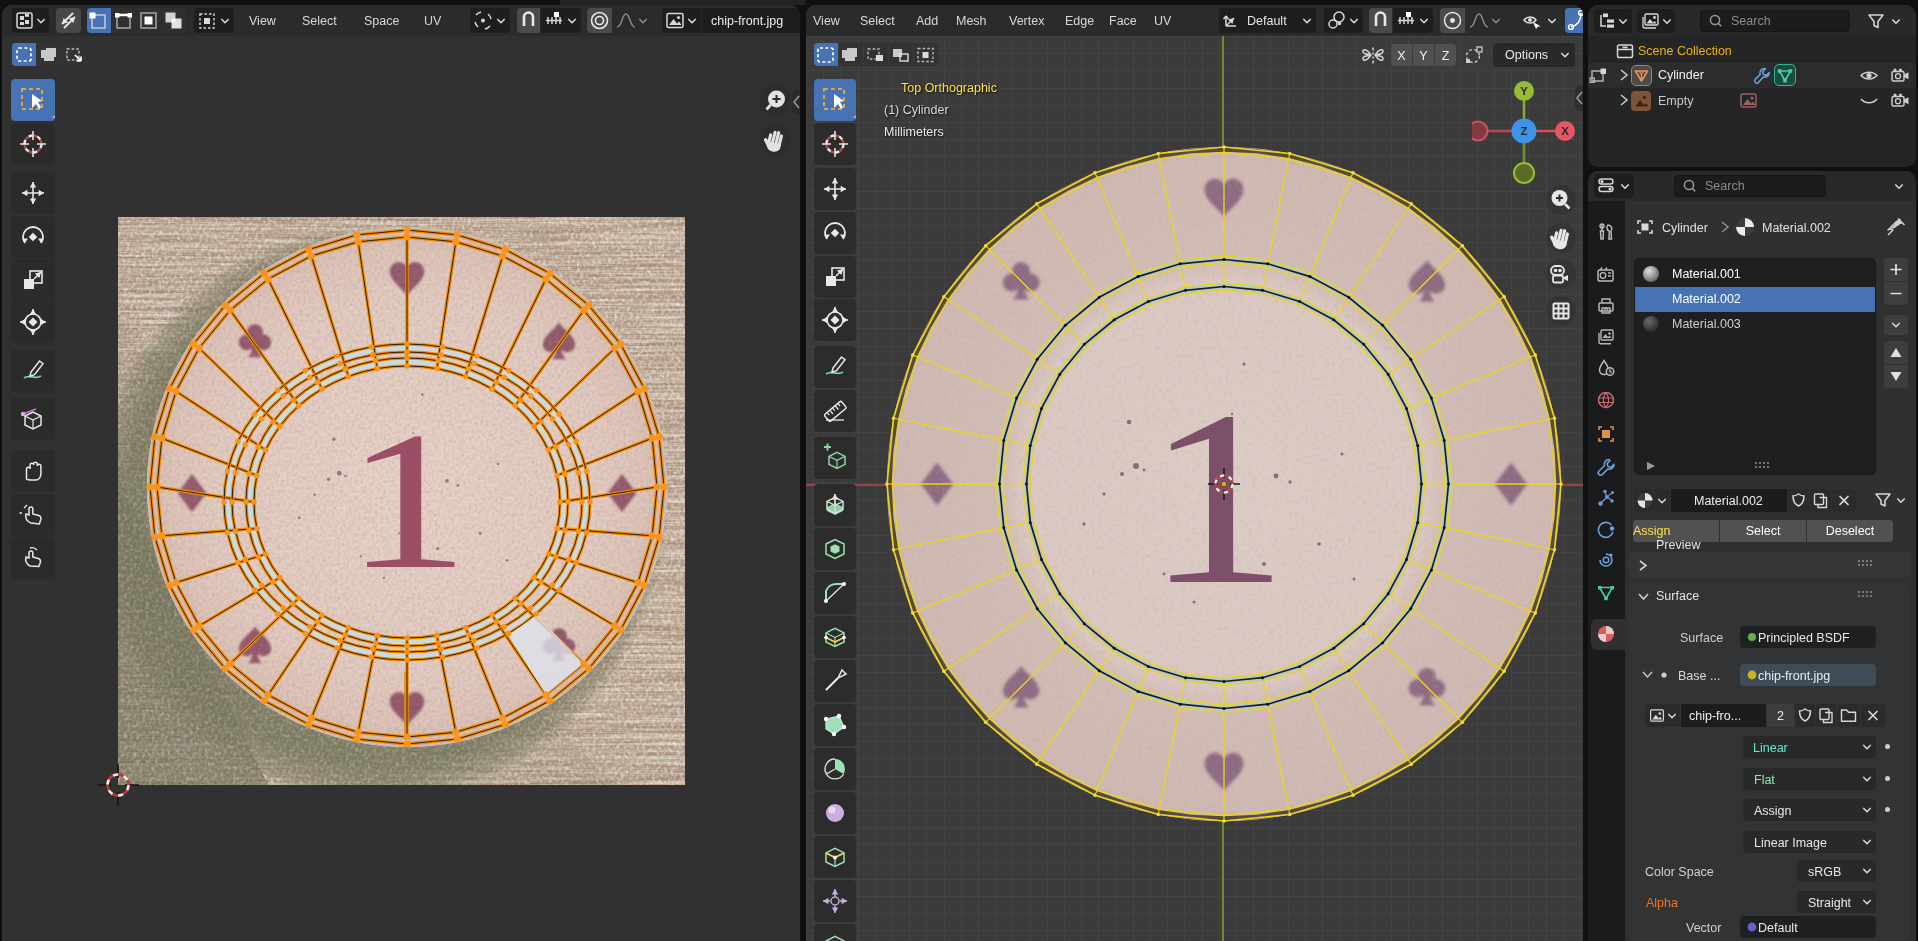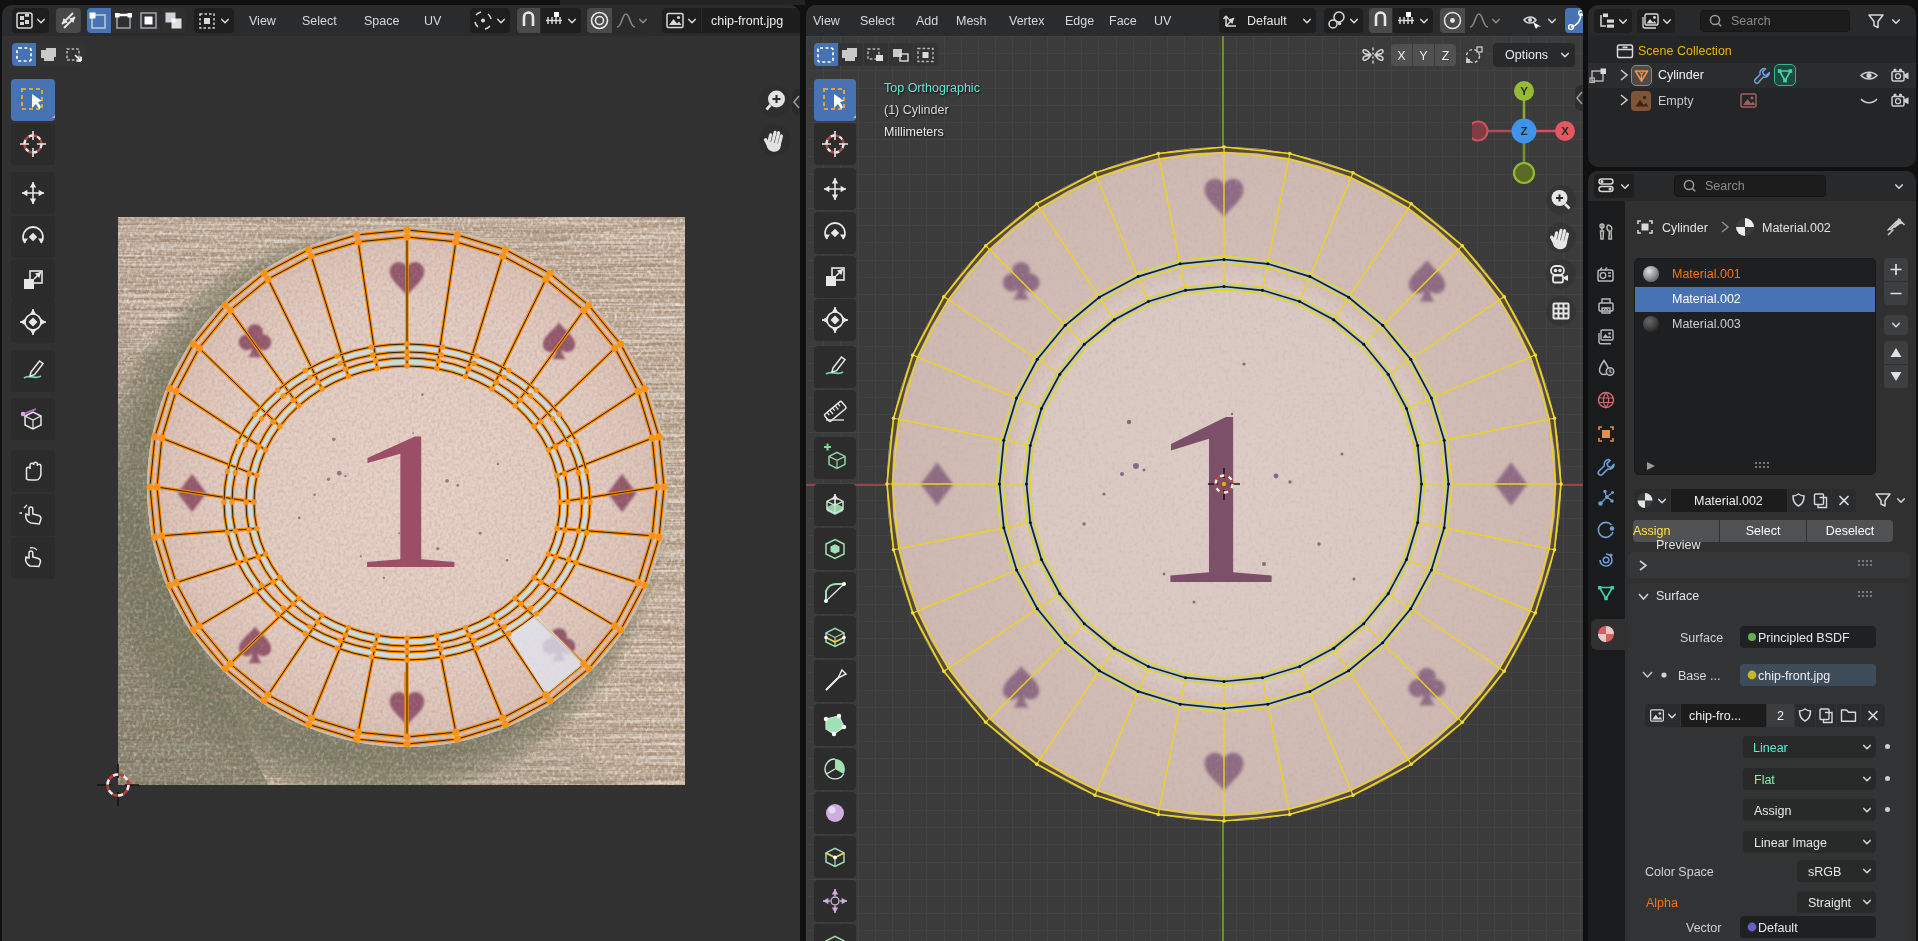--- a/index.html
+++ b/index.html
@@ -825,21 +825,21 @@
     <svg class="abs" style="left:656px;top:39px" width="24" height="22" viewBox="0 0 24 22">
       <circle cx="11" cy="12" r="6.5" fill="none" stroke="#ccc" stroke-width="1.4" stroke-dasharray="2.8 2.4"></circle>
       <rect x="15" y="3" width="5" height="5" fill="none" stroke="#ccc" stroke-width="1.3"></rect>
       <rect x="4" y="15" width="4" height="4" fill="#ccc"></rect>
     </svg>
     <div class="btn" style="left:687px;top:38px;width:82px;height:24px;background:#28292a"></div>
     <div class="txt" style="left:699px;top:44px;color:#e8e8e8">Options</div>
     <svg class="abs" style="left:749px;top:38px" width="20" height="24" viewBox="0 0 20 24">
       <path d="M6.8 10.4 L10 13.8 L13.2 10.4" stroke="#d8d8d8" stroke-width="1.5" fill="none" stroke-linecap="round" stroke-linejoin="round"></path>
     </svg>
-    <div class="txt" style="left:78px;top:77px;color:#5eead4;text-shadow:1px 1px 2px rgba(0,0,0,.8)">Top Orthographic</div>
+    <div class="txt" style="left:95px;top:77px;color:#fde047;text-shadow:1px 1px 2px rgba(0,0,0,.8)">Top Orthographic</div>
     <div class="txt" style="left:78px;top:99px;color:#d9d9d9;text-shadow:1px 1px 2px rgba(0,0,0,.8)">(1) Cylinder</div>
     <div class="txt" style="left:78px;top:121px;color:#ececec;text-shadow:1px 1px 2px rgba(0,0,0,.8)">Millimeters</div>
     <div class="abs" style="left:8px;top:74px;width:42px;height:42px;background:#4772b3;border-radius:4px"><svg width="42" height="42" viewBox="0 0 42 42">
         <rect x="10.0" y="10.0" width="20" height="20" fill="none" stroke="#e2a33b" stroke-width="2" stroke-dasharray="4 3"></rect>
         <path d="M20.0 15.0 L20.0 29.0 L24.0 25.0 L27.0 30.0 L29.0 28.0 L26.0 23.0 L30.0 22.0 Z" fill="#fff"></path>
         <path d="M39 39 l6 0 l0 -6 z" fill="#c8c8c8" opacity="0.8"></path>
       </svg></div>
     <div class="abs" style="left:8px;top:118px;width:42px;height:42px;background:#2c2c2c;border-radius:4px"><svg width="42" height="42" viewBox="0 0 42 42">
         <circle cx="21.0" cy="21.0" r="8.5" fill="none" stroke="#e8e8e8" stroke-width="2.4" stroke-dasharray="4.4 4.4"></circle>
         <circle cx="21.0" cy="21.0" r="8.5" fill="none" stroke="#b8463c" stroke-width="2.4" stroke-dasharray="4.4 4.4" stroke-dashoffset="4.4"></circle>
@@ -1218,21 +1218,21 @@
     <div class="abs" style="left:46px;top:87px;width:242px;height:217px;background:#1e1f20;border-radius:5px;border:1px solid #191919"></div>
     <svg class="abs" style="left:52px;top:92px" width="22" height="22" viewBox="0 0 22 22">
       <defs>
         <radialGradient id="s1" cx="0.38" cy="0.32" r="0.8">
           <stop offset="0" stop-color="#e0e0e0"></stop>
           <stop offset="1" stop-color="#555"></stop>
         </radialGradient>
       </defs>
       <circle cx="11" cy="11" r="8" fill="url(#s1)"></circle>
     </svg>
-    <div class="txt" style="left:84px;top:97px;color:#f97316">Material.001</div>
+    <div class="txt" style="left:84px;top:97px;color:#ffffff">Material.001</div>
     <div class="abs" style="left:47px;top:116px;width:240px;height:25px;background:#4772b3"></div>
     <div class="txt" style="left:84px;top:122px;color:#ffffff">Material.002</div>
     <svg class="abs" style="left:52px;top:142px" width="22" height="22" viewBox="0 0 22 22">
       <defs>
         <radialGradient id="s3" cx="0.38" cy="0.32" r="0.8">
           <stop offset="0" stop-color="#6a6a6a"></stop>
           <stop offset="1" stop-color="#1f1f1f"></stop>
         </radialGradient>
       </defs>
       <circle cx="11" cy="11" r="8" fill="url(#s3)"></circle>

